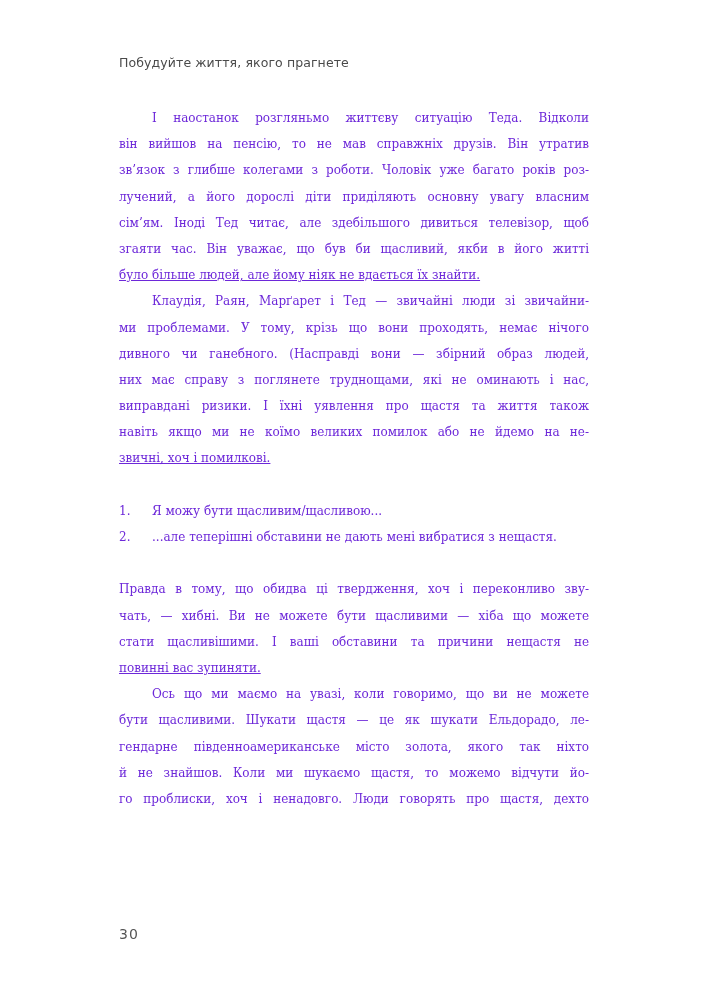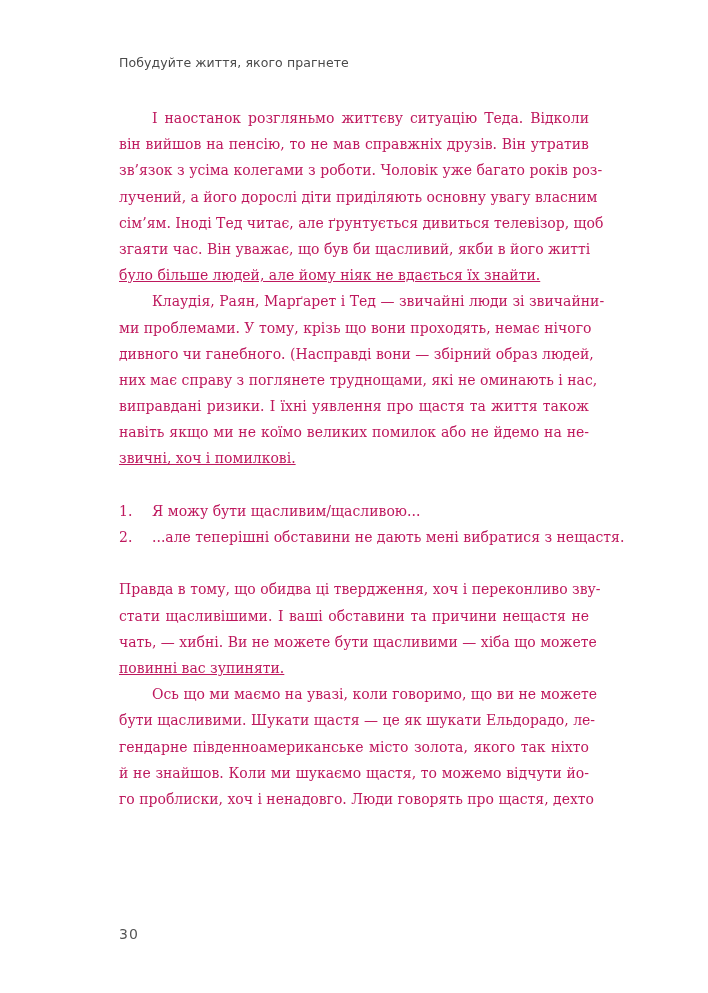--- a/index.html
+++ b/index.html
@@ -28,23 +28,23 @@
       font-size: 12.5px;
       color: #4a4a4a;
       letter-spacing: 0.1px;
     }
     .body-text {
       position: absolute;
       left: 119px;
       top: 105px;
       width: 470px;
       font-family: "DejaVu Serif", serif;
-      font-size: 14px;
+      font-size: 12px;
       line-height: 26.2px;
-      color: #be185d;
+      color: #6d28d9;
     }
     .line {
       display: block;
       white-space: nowrap;
       text-align: justify;
       text-align-last: justify;
       height: 26.2px;
     }
     .line.last {
       text-align-last: left;
@@ -81,23 +81,23 @@
 <body>
 
 <div class="page">
   <div class="running-header">Побудуйте життя, якого прагнете</div>
 
   <div class="body-text">
 
     <div>
       <span class="line indent">І наостанок розгляньмо життєву ситуацію Теда. Відколи</span>
       <span class="line">він вийшов на пенсію, то не мав справжніх друзів. Він утратив</span>
-      <span class="line">зв’язок з усіма колегами з роботи. Чоловік уже багато років роз-</span>
+      <span class="line">зв’язок з глибше колегами з роботи. Чоловік уже багато років роз-</span>
       <span class="line">лучений, а його дорослі діти приділяють основну увагу власним</span>
-      <span class="line">сім’ям. Іноді Тед читає, але ґрунтується дивиться телевізор, щоб</span>
+      <span class="line">сім’ям. Іноді Тед читає, але здебільшого дивиться телевізор, щоб</span>
       <span class="line">згаяти час. Він уважає, що був би щасливий, якби в його житті</span>
       <span class="line last">було більше людей, але йому ніяк не вдається їх знайти.</span>
     </div>
 
     <div>
       <span class="line indent">Клаудія, Раян, Марґарет і Тед — звичайні люди зі звичайни-</span>
       <span class="line">ми проблемами. У тому, крізь що вони проходять, немає нічого</span>
       <span class="line">дивного чи ганебного. (Насправді вони — збірний образ людей,</span>
       <span class="line">них має справу з поглянете труднощами, які не оминають і нас,</span>
       <span class="line">виправдані ризики. І їхні уявлення про щастя та життя також</span>
@@ -116,22 +116,22 @@
       <div class="list-item">
         <span class="list-num">2.</span>
         <span>...але теперішні обставини не дають мені вибратися з нещастя.</span>
       </div>
     </div>
 
     <span class="gap"></span>
 
     <div>
       <span class="line">Правда в тому, що обидва ці твердження, хоч і переконливо зву-</span>
+      <span class="line">чать, — хибні. Ви не можете бути щасливими — хіба що можете</span>
       <span class="line">стати щасливішими. І ваші обставини та причини нещастя не</span>
-      <span class="line">чать, — хибні. Ви не можете бути щасливими — хіба що можете</span>
       <span class="line last">повинні вас зупиняти.</span>
     </div>
 
     <div>
       <span class="line indent">Ось що ми маємо на увазі, коли говоримо, що ви не можете</span>
       <span class="line">бути щасливими. Шукати щастя — це як шукати Ельдорадо, ле-</span>
       <span class="line">гендарне південноамериканське місто золота, якого так ніхто</span>
       <span class="line">й не знайшов. Коли ми шукаємо щастя, то можемо відчути йо-</span>
       <span class="line">го проблиски, хоч і ненадовго. Люди говорять про щастя, дехто</span>
     </div>

